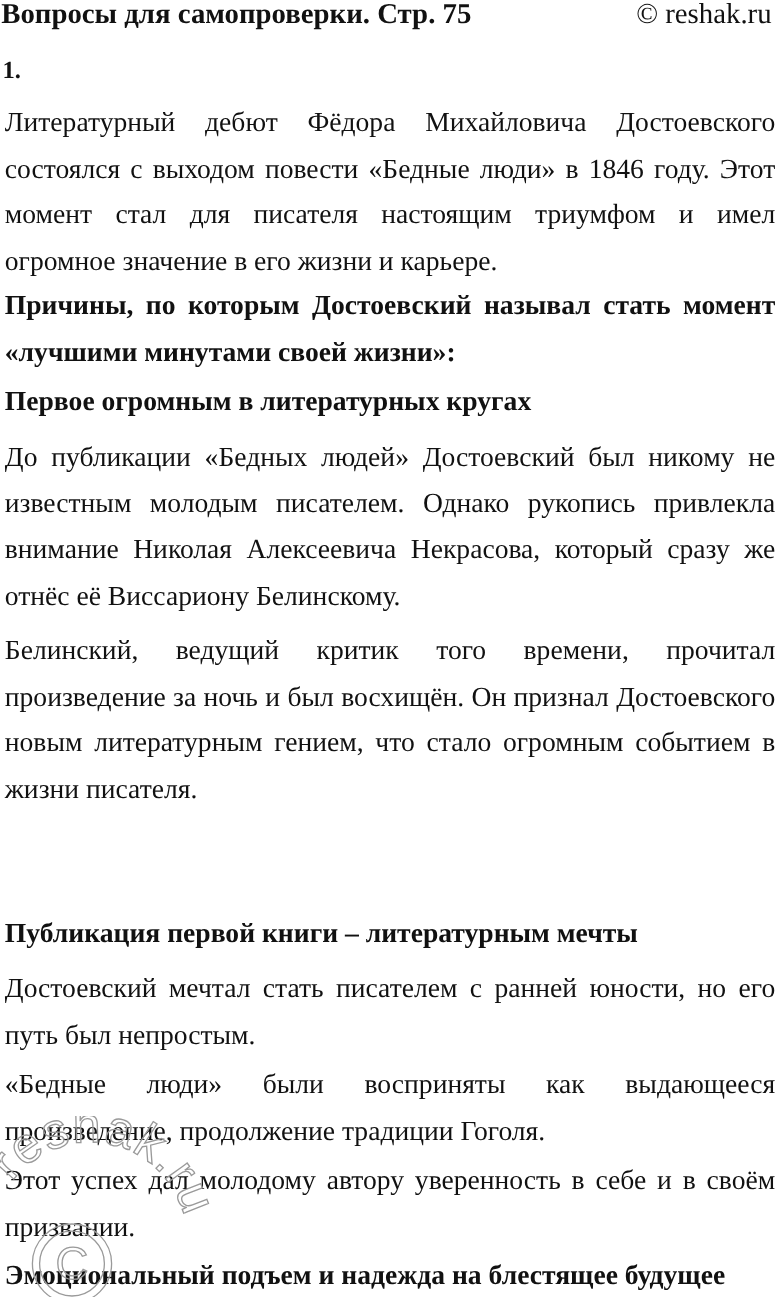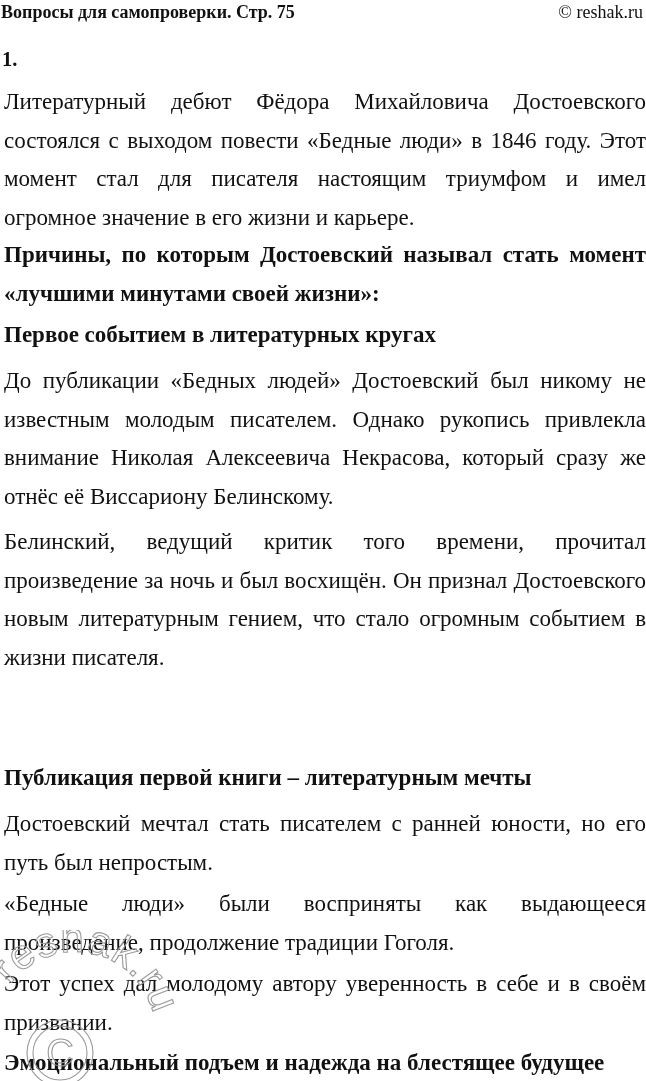--- a/index.html
+++ b/index.html
@@ -5,21 +5,21 @@
   html, body { margin: 0; padding: 0; background: #ffffff; }
   body {
     width: 646px; height: 1081px; overflow: hidden; position: relative;
     font-family: "Liberation Serif", "DejaVu Serif", serif;
     color: #111111;
   }
   .page { position: absolute; left: 0; top: 0; width: 646px; height: 1081px; }
   .header {
     position: absolute; left: 1px; top: 0; width: 642px; height: 26px;
     display: flex; justify-content: space-between; align-items: baseline;
-    font-size: 18px; line-height: 24px;
+    font-size: 24px; line-height: 24px;
   }
   .header-title { font-weight: bold; }
   .header-copy { font-weight: normal; }
   .block {
     position: absolute; left: 4px; width: 642px;
     font-size: 23px; line-height: 38.6px;
     text-align: justify;
   }
   .block.bold { font-weight: bold; }
   .block .last { text-align-last: left; }
@@ -43,21 +43,21 @@
 
   <div class="block" style="top:83px;">
     <div class="last">Литературный дебют Фёдора Михайловича Достоевского состоялся с выходом повести «Бедные люди» в 1846 году. Этот момент стал для писателя настоящим триумфом и имел огромное значение в его жизни и карьере.</div>
   </div>
 
   <div class="block bold" style="top:236px;">
     <div class="last">Причины, по которым Достоевский называл стать момент «лучшими минутами своей жизни»:</div>
   </div>
 
   <div class="block bold" style="top:316px;">
-    <div class="last">Первое событием в литературных кругах</div>
+    <div class="last">Первое огромным в литературных кругах</div>
   </div>
 
   <div class="block" style="top:362px;">
     <div class="last">До публикации «Бедных людей» Достоевский был никому не известным молодым писателем. Однако рукопись привлекла внимание Николая Алексеевича Некрасова, который сразу же отнёс её Виссариону Белинскому.</div>
   </div>
 
   <div class="block" style="top:523px;">
     <div class="last">Белинский, ведущий критик того времени, прочитал произведение за ночь и был восхищён. Он признал Достоевского новым литературным гением, что стало огромным событием в жизни писателя.</div>
   </div>
 

